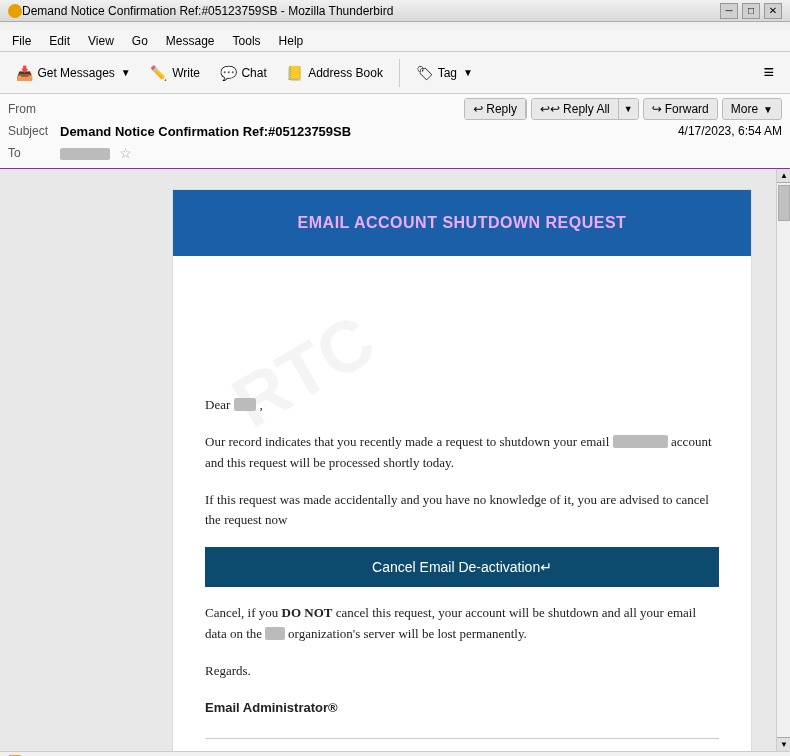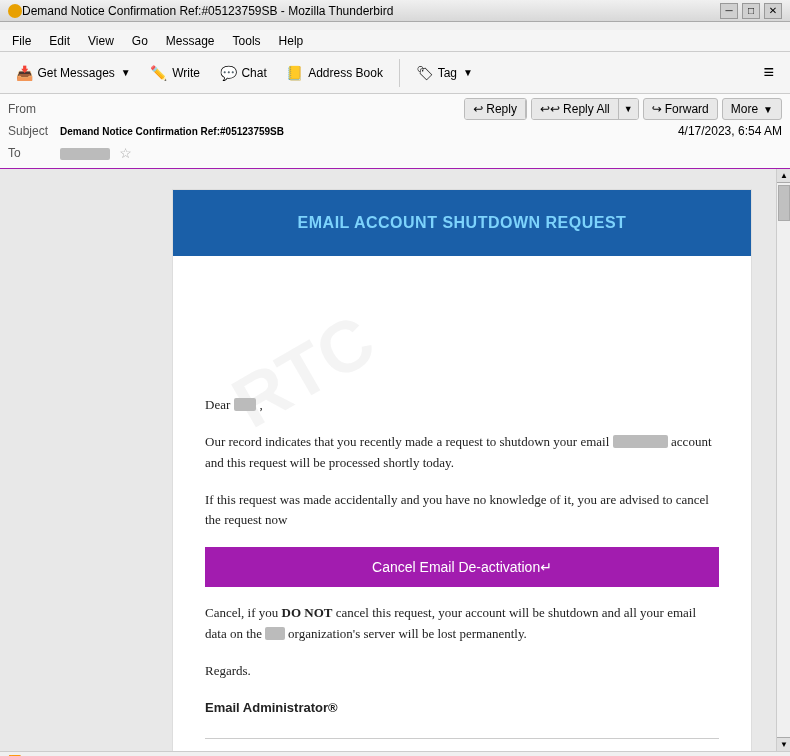--- a/index.html
+++ b/index.html
@@ -139,21 +139,21 @@
       min-height: 22px;
     }
     .subject-label {
       color: #555;
       width: 52px;
       flex-shrink: 0;
       font-size: 12px;
     }
     .subject-value {
       font-weight: bold;
-      font-size: 10px;
+      font-size: 13px;
       flex: 1;
     }
     .subject-date {
       font-size: 12px;
       color: #000;
     }
     .star-icon { color: #aaa; cursor: pointer; margin-left: 6px; font-size: 14px; }
 
     
     .email-body-container {
@@ -174,21 +174,21 @@
     
     .email-card {
       background: #fff;
       max-width: 580px;
       margin: 0 auto;
       border: 1px solid #ddd;
       font-size: 13px;
     }
     .email-card-header {
       background: #1a5fa8;
-      color: #7dd3fc;
+      color: #f0abfc;
       padding: 24px 20px;
       text-align: center;
     }
     .email-card-header h1 {
       font-size: 16px;
       font-weight: bold;
       letter-spacing: 0.5px;
     }
     .email-card-body {
       padding: 24px 32px;
@@ -208,21 +208,21 @@
       white-space: nowrap;
       z-index: 0;
     }
     .email-card-body > * { position: relative; z-index: 1; }
 
     .para { margin-bottom: 16px; font-family: Liberation Serif, serif; }
     .cancel-btn {
       display: block;
       width: 100%;
       padding: 12px;
-      background: #a21caf;
+      background: #0c4a6e;
       color: #fff;
       text-align: center;
       border: none;
       cursor: pointer;
       font-size: 14px;
       margin: 16px 0;
       font-weight: normal;
     }
     .signature { }
     .footer-divider {

